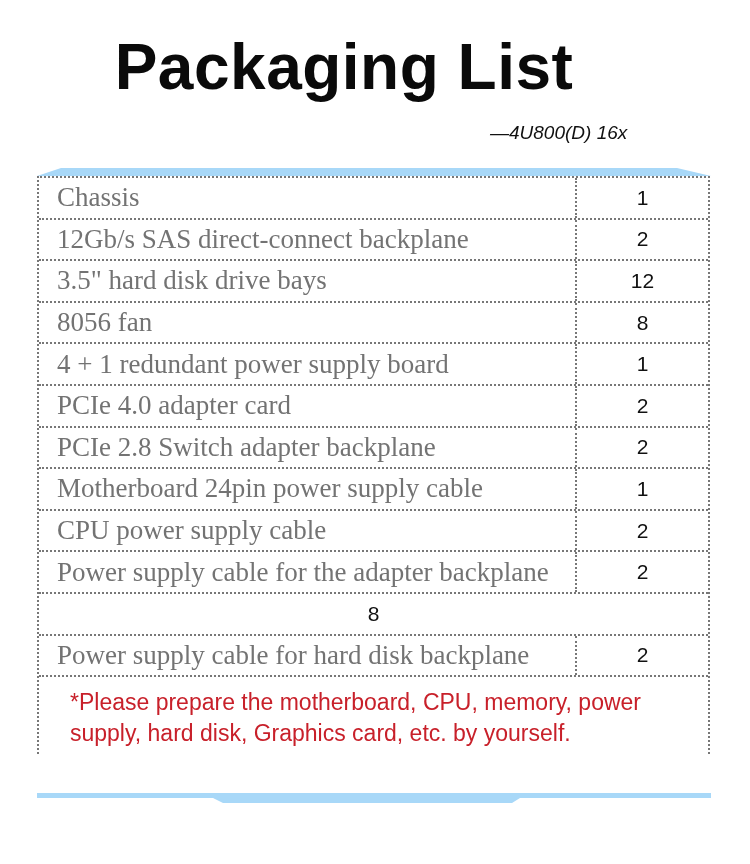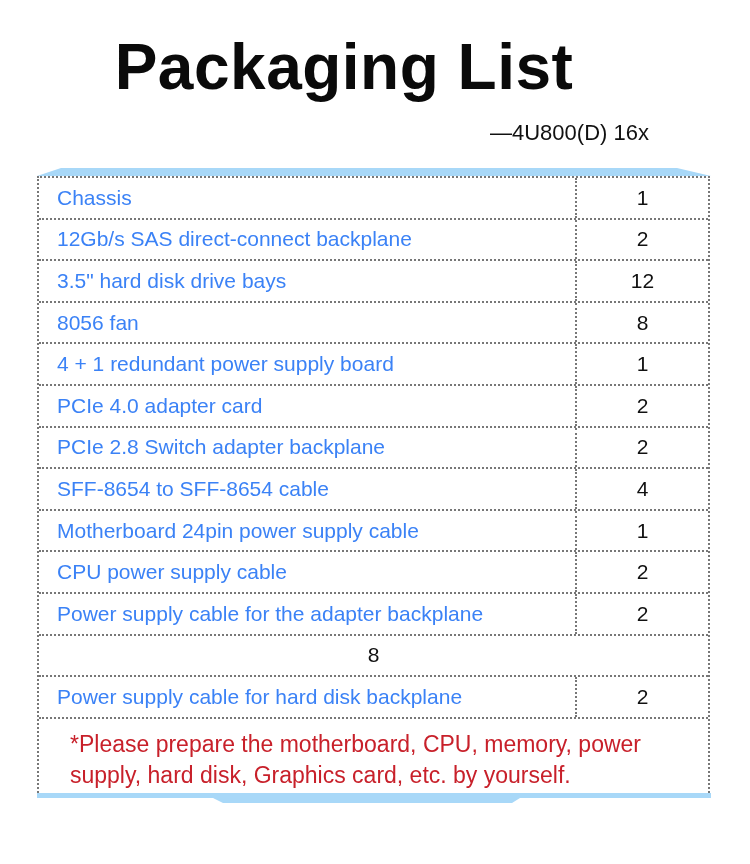--- a/index.html
+++ b/index.html
@@ -24,24 +24,25 @@
       font-size: 64px;
       font-weight: bold;
       letter-spacing: 0.5px;
       color: #0a0a0a;
       line-height: 90px;
     }
     .subtitle {
       position: absolute;
       left: 490px;
       top: 117px;
-      font-size: 22px;
+      font-size: 19px;
       color: #111111;
       line-height: 32px;
       white-space: nowrap;
+      font-style: italic;
     }
     .top-strip {
       position: absolute;
       left: 37px;
       top: 167px;
       width: 674px;
       height: 10px;
     }
     .bottom-strip {
       position: absolute;
@@ -64,25 +65,26 @@
       display: flex;
       height: 41.6px;
       border-bottom: 2px dotted #777777;
       box-sizing: border-box;
     }
     .cell-name {
       width: 538px;
       border-right: 2px dotted #777777;
       box-sizing: border-box;
       padding-left: 18px;
-      font-size: 21px;
+      font-size: 27px;
       display: flex;
       align-items: center;
       white-space: nowrap;
-      color: #3b82f6;
+      color: #737373;
+      font-family: Liberation Serif, serif;
     }
     .cell-qty {
       flex: 1;
       display: flex;
       align-items: center;
       justify-content: center;
       font-size: 21px;
       color: #111111;
     }
     .note {
@@ -127,24 +129,20 @@
   </div>
   <div class="row">
     <div class="cell-name">PCIe 4.0 adapter card</div>
     <div class="cell-qty">2</div>
   </div>
   <div class="row">
     <div class="cell-name">PCIe 2.8 Switch adapter backplane</div>
     <div class="cell-qty">2</div>
   </div>
   <div class="row">
-    <div class="cell-name">SFF-8654 to SFF-8654 cable</div>
-    <div class="cell-qty">4</div>
-  </div>
-  <div class="row">
     <div class="cell-name">Motherboard 24pin power supply cable</div>
     <div class="cell-qty">1</div>
   </div>
   <div class="row">
     <div class="cell-name">CPU power supply cable</div>
     <div class="cell-qty">2</div>
   </div>
   <div class="row">
     <div class="cell-name">Power supply cable for the adapter backplane</div>
     <div class="cell-qty">2</div>

